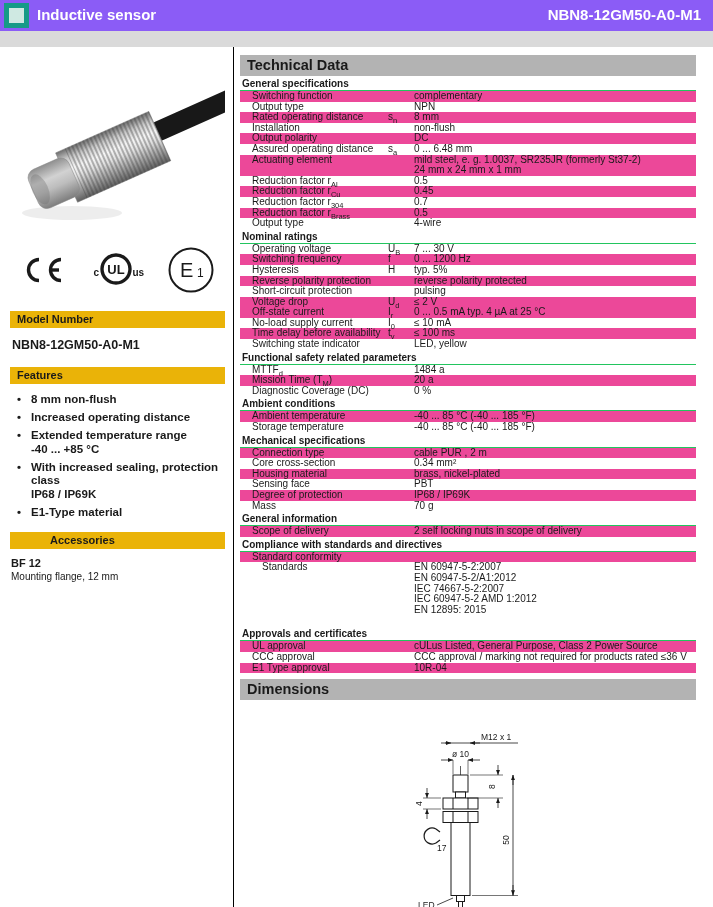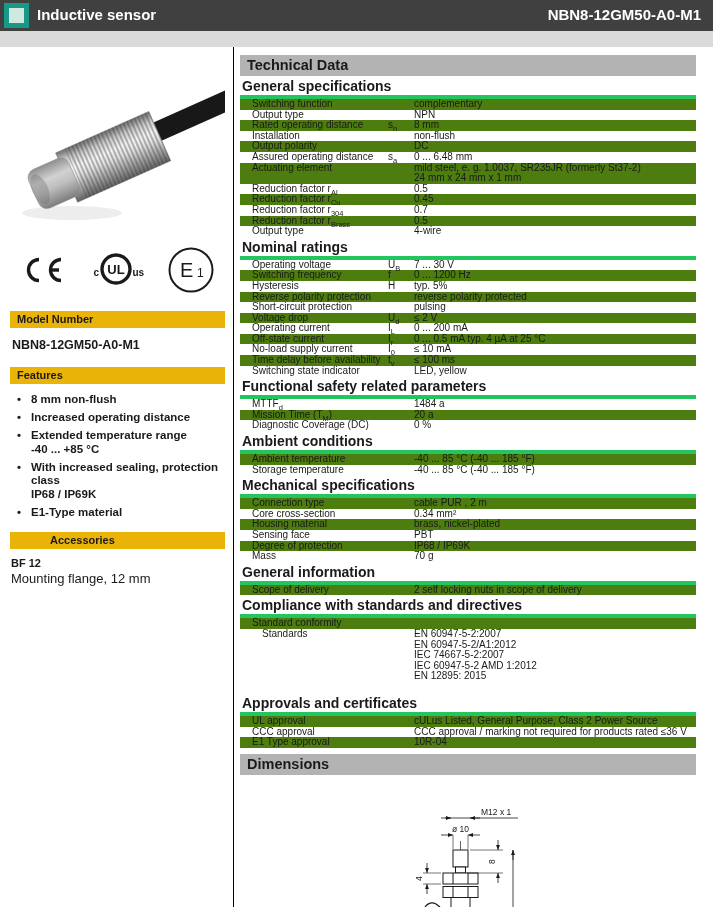--- a/index.html
+++ b/index.html
@@ -3,48 +3,48 @@
 <meta charset="utf-8">
 <style>
   html,body{margin:0;padding:0;}
   body{
     width:713px;height:907px;position:relative;overflow:hidden;
     background:#ffffff;color:#1a1a1a;
     font-family:"Liberation Sans", sans-serif;
     -webkit-font-smoothing:antialiased;
   }
   
-  .header{position:absolute;left:0;top:0;width:713px;height:31px;background:#404040;}
+  .header{position:absolute;left:0;top:0;width:713px;height:31px;background:#8b5cf6;}
   .header-icon{position:absolute;left:4px;top:3px;width:15px;height:15px;background:#cfe9e2;border:5px solid #169a87;}
   .header-title{position:absolute;left:37px;top:6px;font-size:15px;font-weight:bold;color:#ffffff;}
   .header-model{position:absolute;right:12px;top:6px;font-size:15px;font-weight:bold;color:#ffffff;}
   .header-strip{position:absolute;left:0;top:31px;width:713px;height:16px;background:#dadada;}
   .divider{position:absolute;left:233px;top:47px;width:1px;height:860px;background:#000;}
 
   
   .sidebar{position:absolute;left:10px;top:47px;width:215px;}
   .photo-wrap{position:relative;width:215px;height:182px;margin-top:14px;}
   .logos-row{display:flex;align-items:center;justify-content:space-between;padding:0 10px 0 14px;height:54px;}
   .side-heading{background:#eab308;font-size:11px;font-weight:bold;padding:2px 0 3px 7px;}
   .model-value{font-size:12.5px;font-weight:bold;margin:10px 0 0 2px;}
   .mt-model{margin-top:14px;}
   .mt-feat{margin-top:15px;}
   .mt-acc{margin-top:13px;padding-left:40px;}
   .features-list{list-style:none;margin:9px 0 0 0;padding:0;}
   .features-list li{display:flex;font-size:11.5px;font-weight:bold;line-height:13.5px;margin-bottom:4.5px;}
   .features-list .bullet{width:14px;flex:0 0 14px;margin-left:7px;}
   .acc-name{font-size:11px;font-weight:bold;margin:8px 0 0 1px;}
-  .acc-desc{font-size:13px;margin:2px 0 0 1px;}
+  .acc-desc{font-size:10px;margin:2px 0 0 1px;}
 
   
   .main{position:absolute;left:240px;top:55px;width:456px;}
   .main-heading{background:#b3b3b3;font-size:14.5px;font-weight:bold;padding:2px 0 3px 7px;}
-  .section-title{font-size:14px;font-weight:bold;border-bottom:4px solid #22c55e;padding:2px 0 1px 2px;}
+  .section-title{font-size:10px;font-weight:bold;border-bottom:1px solid #22c55e;padding:2px 0 1px 2px;}
   .spec-row{display:grid;grid-template-columns:12px 136px 26px 1fr;font-size:10px;line-height:10.6px;min-height:10.6px;align-items:start;}
-  .spec-row.shaded{background:#4d7c0f;}
+  .spec-row.shaded{background:#ec4899;}
   .cell-label{grid-column:2;}
   .cell-symbol{grid-column:3;}
   .cell-value{grid-column:4;}
   .spec-row.indent .cell-label{padding-left:10px;}
   .spec-row sub{font-size:7.5px;line-height:0;}
   .gap-after{margin-bottom:11px;}
   .dim-heading{margin-top:6px;}
   .drawing-wrap{margin:2px 0 0 145px;width:180px;height:226px;}
 
   svg text{font-family:"Liberation Sans", sans-serif;}
@@ -256,25 +256,20 @@
         <div class="spec-row">
           <span class="cell-label">Short-circuit protection</span>
           <span class="cell-symbol"></span>
           <span class="cell-value">pulsing</span>
         </div>
         <div class="spec-row shaded">
           <span class="cell-label">Voltage drop</span>
           <span class="cell-symbol">U<sub>d</sub></span>
           <span class="cell-value">≤ 2 V</span>
         </div>
-        <div class="spec-row">
-          <span class="cell-label">Operating current</span>
-          <span class="cell-symbol">I<sub>L</sub></span>
-          <span class="cell-value">0 ... 200 mA</span>
-        </div>
         <div class="spec-row shaded">
           <span class="cell-label">Off-state current</span>
           <span class="cell-symbol">I<sub>r</sub></span>
           <span class="cell-value">0 ... 0.5 mA typ. 4 µA at 25 °C</span>
         </div>
         <div class="spec-row">
           <span class="cell-label">No-load supply current</span>
           <span class="cell-symbol">I<sub>0</sub></span>
           <span class="cell-value">≤ 10 mA</span>
         </div>

